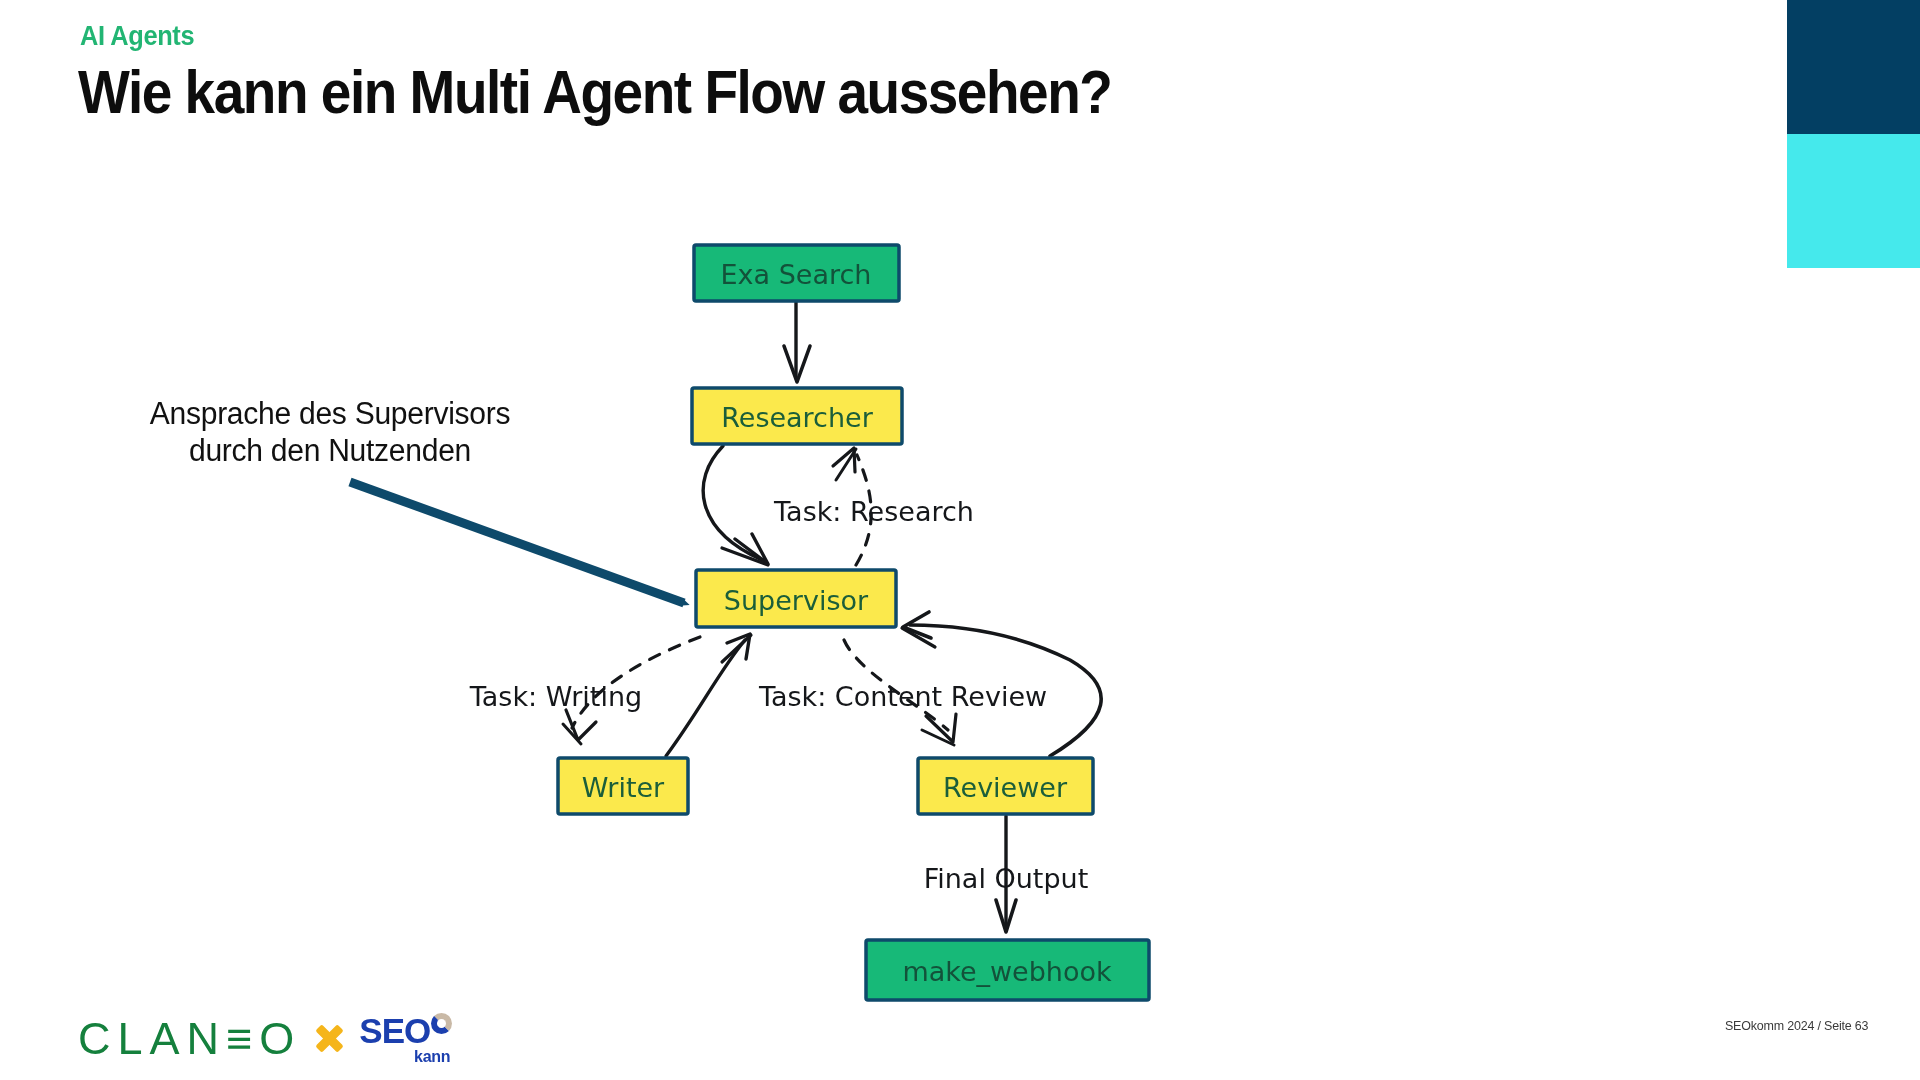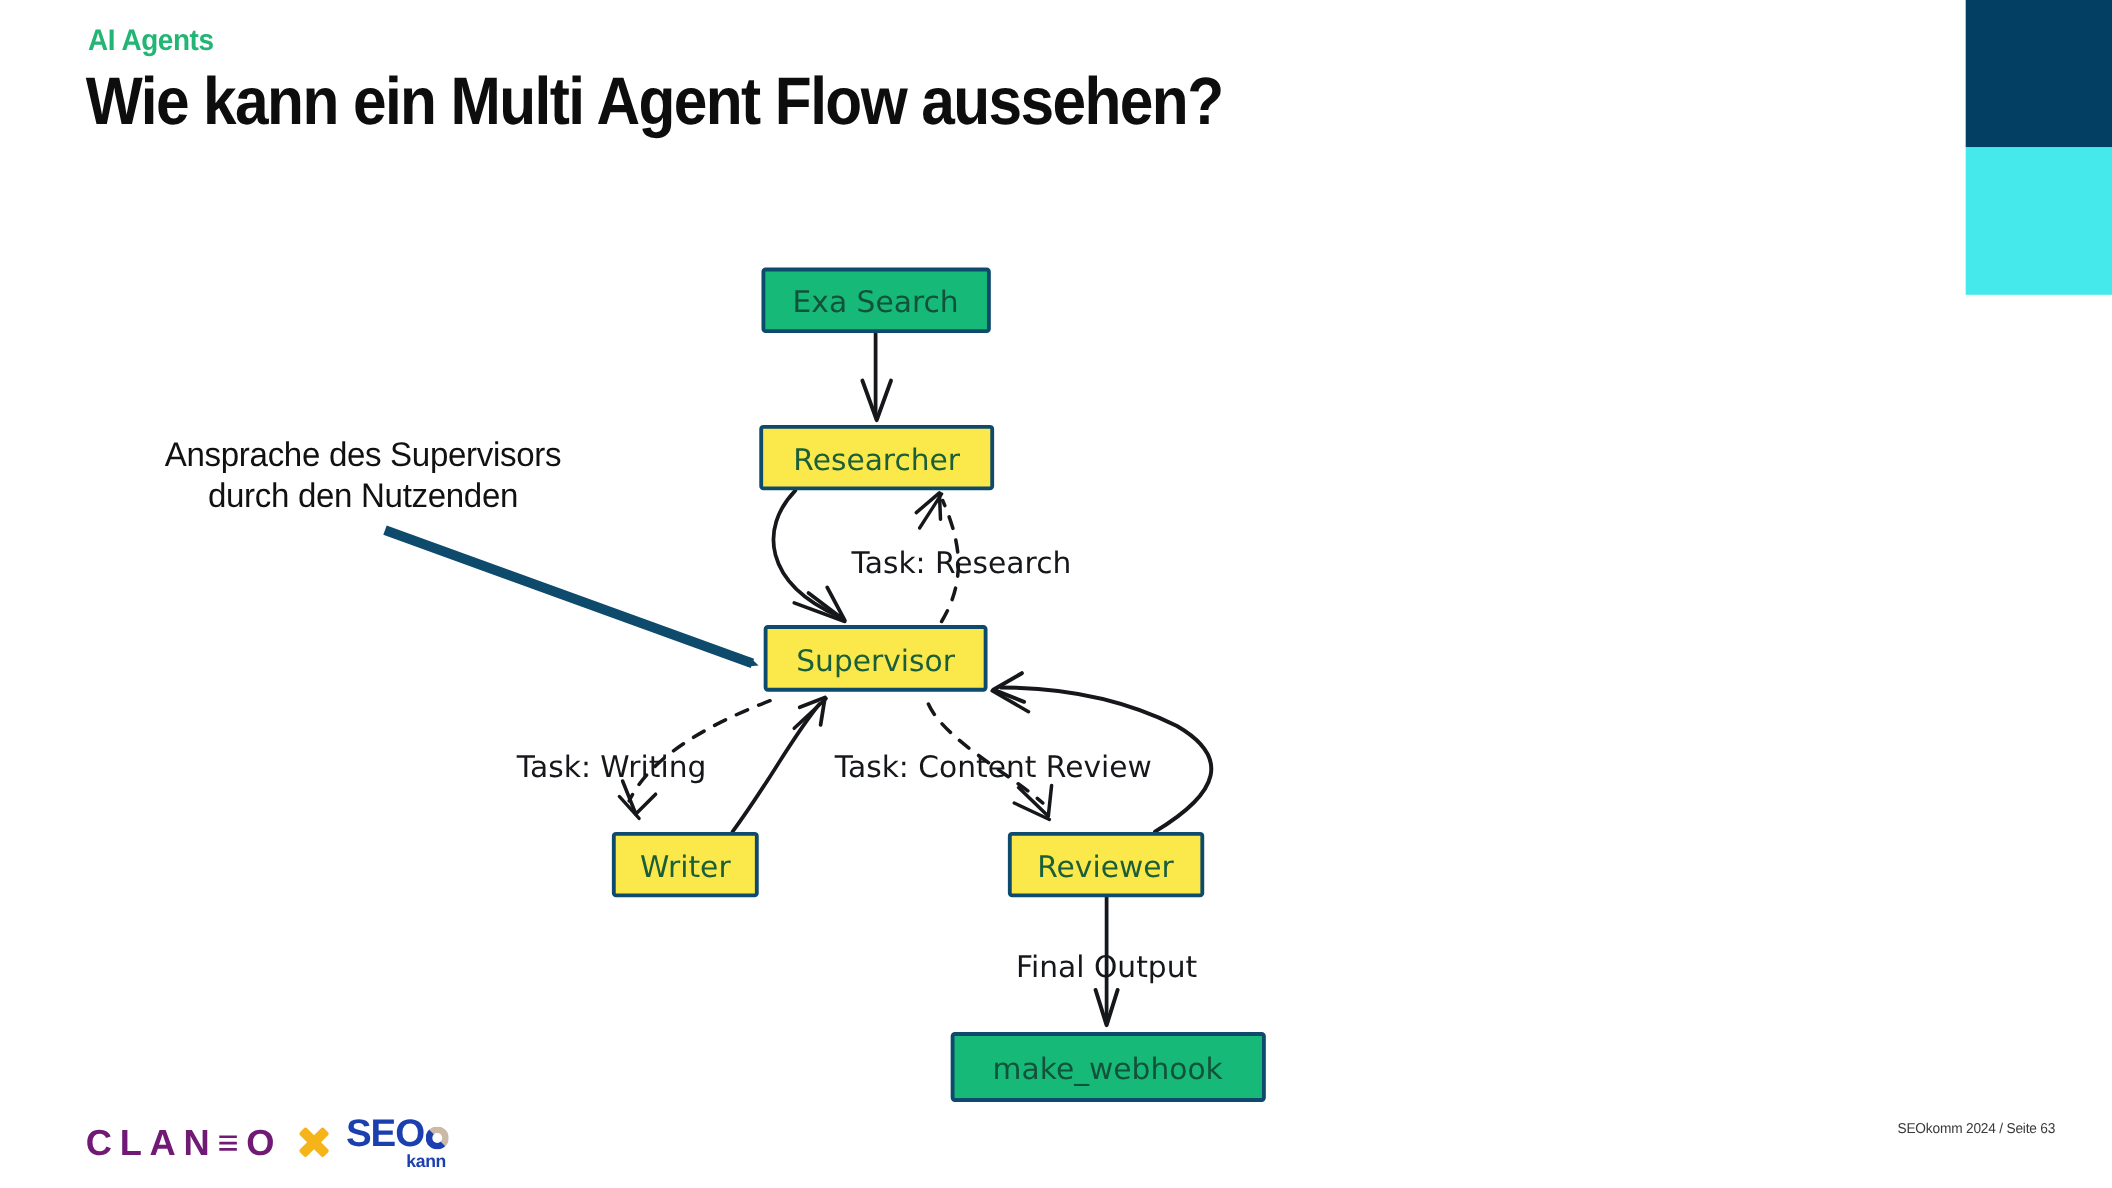--- a/index.html
+++ b/index.html
@@ -57,38 +57,38 @@
     position:absolute;right:52px;top:1018px;
     font-size:13px;color:#3a3a3a;letter-spacing:-0.2px;
     transform:scaleX(0.96);transform-origin:right center;
     white-space:nowrap;
   }
   #logo-bar{
     position:absolute;left:78px;top:1015px;height:48px;
     display:flex;align-items:center;gap:14px;
   }
   #claneo-logo{
-    font-size:33px;letter-spacing:7px;color:#701a75;
-    font-weight:700;
+    font-size:45px;letter-spacing:7px;color:#15803d;
+    font-weight:400;
     display:flex;align-items:center;
   }
   #x-mark{width:30px;height:30px;position:relative;}
   #x-mark:before,#x-mark:after{
     content:"";position:absolute;left:10px;top:-1px;
     width:9px;height:31px;background:#F5B51A;border-radius:2px;
   }
   #x-mark:before{transform:rotate(45deg);}
   #x-mark:after{transform:rotate(-45deg);}
   #seokomm-logo{
     position:relative;display:flex;flex-direction:column;
     line-height:1;color:#1B3FAE;
   }
   #seokomm-top{
     font-size:35px;font-weight:bold;letter-spacing:-1px;
-    display:flex;align-items:flex-end;
+    display:flex;align-items:flex-start;
   }
   #seokomm-ring{
     width:21px;height:21px;border-radius:50%;
     border:6px solid #1B3FAE;
     border-top-color:#C9B9A6;border-right-color:#C9B9A6;
     margin-left:1px;margin-bottom:3px;
     box-sizing:border-box;
   }
   #seokomm-bottom{
     font-size:16px;font-weight:bold;letter-spacing:-0.3px;

